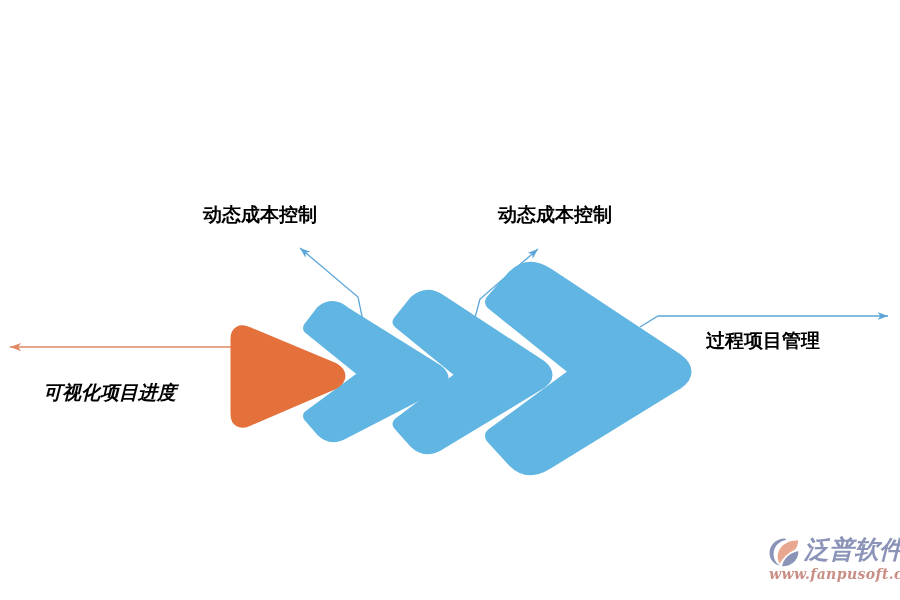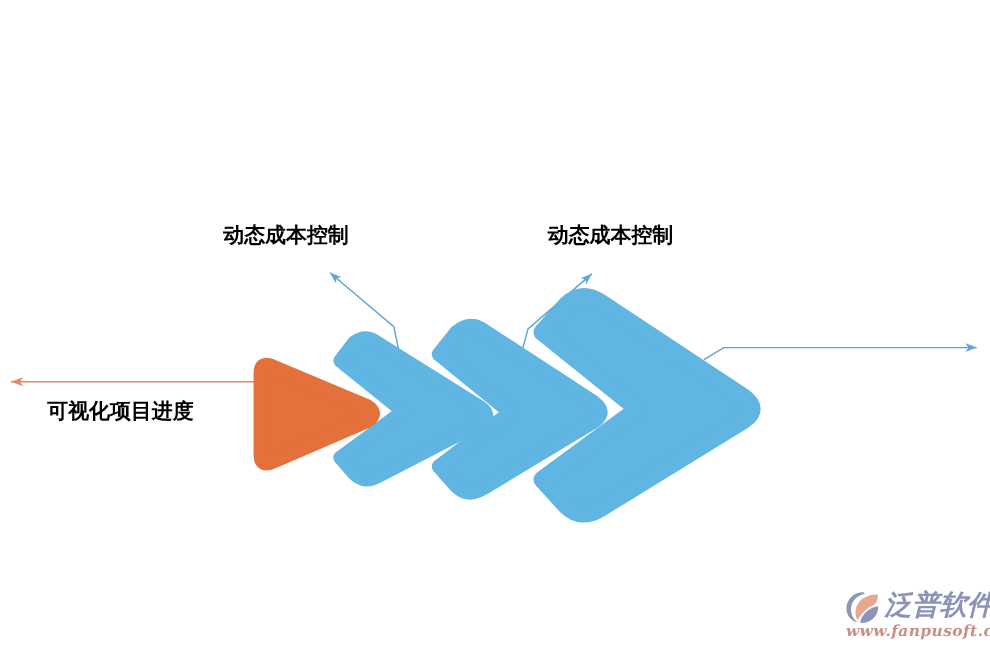--- a/index.html
+++ b/index.html
@@ -30,21 +30,21 @@
     font-family: "DejaVu Sans", "Liberation Sans", sans-serif;
     font-weight: bold;
     font-size: 19px;
     color: #000000;
     white-space: nowrap;
     letter-spacing: 0px;
     line-height: 1;
   }
   #label-cost     { left: 203px; top: 205px; }
   #label-refined  { left: 498px; top: 205px; }
-  #label-visual   { left: 43px;  top: 365px; }
+  #label-visual   { left: 43px;  top: 383px; font-style: italic; }
   #label-process  { left: 706px; top: 331px; }
 
   
   #watermark {
     position: absolute;
     left: 768px;
     top: 535px;
     width: 126px;
     height: 52px;
     font-style: italic;
@@ -150,20 +150,21 @@
                Q 238,330 247,334 Z" fill="#E4703C" stroke="#E4703C" stroke-width="15" stroke-linejoin="round" stroke-linecap="round"></path>
     </g>
   </svg>
 
   <div class="label" id="label-cost">动态成本控制</div>
 
   <div class="label" id="label-refined">动态成本控制</div>
 
   <div class="label" id="label-visual">可视化项目进度</div>
 
+  <div class="label" id="label-process">过程项目管理</div>
 
   <div id="watermark">
     <svg id="watermark-mark" viewBox="0 0 34 30">
       <path d="M16.5 1.5 C8.2 1.5 1.5 8.2 1.5 16.1 C1.5 22.6 5.9 27.7 11.9 28.6
                C8.0 26.2 5.6 21.9 5.6 17.0 C5.6 9.8 11.1 3.8 18.3 3.0
                C17.7 2.0 17.2 1.5 16.5 1.5 Z" fill="#8b94b8"></path>
       <path d="M30.2 3.6 C23.0 3.0 15.6 6.1 11.9 12.0 C9.0 16.6 9.0 22.3 11.7 26.7
                C14.9 20.9 20.0 16.0 26.2 13.0 C28.4 11.9 29.8 9.0 30.2 3.6 Z" fill="#e8a88f"></path>
       <path d="M30.4 14.2 C25.1 14.9 20.2 17.8 17.0 22.2 C15.4 24.4 14.4 26.9 14.1 29.3
                C20.8 29.8 27.3 25.9 29.6 19.6 C30.2 18.0 30.4 16.1 30.4 14.2 Z" fill="#8b94b8"></path>

